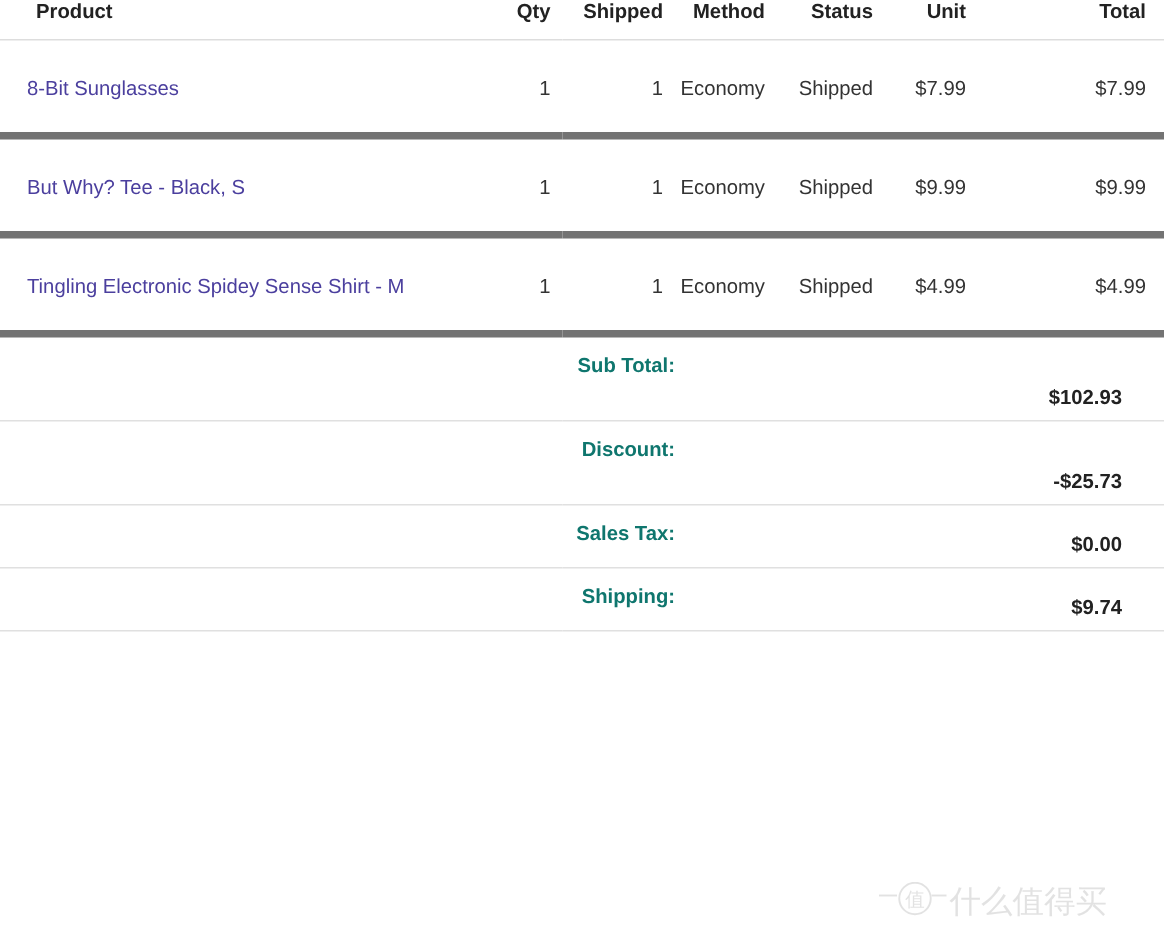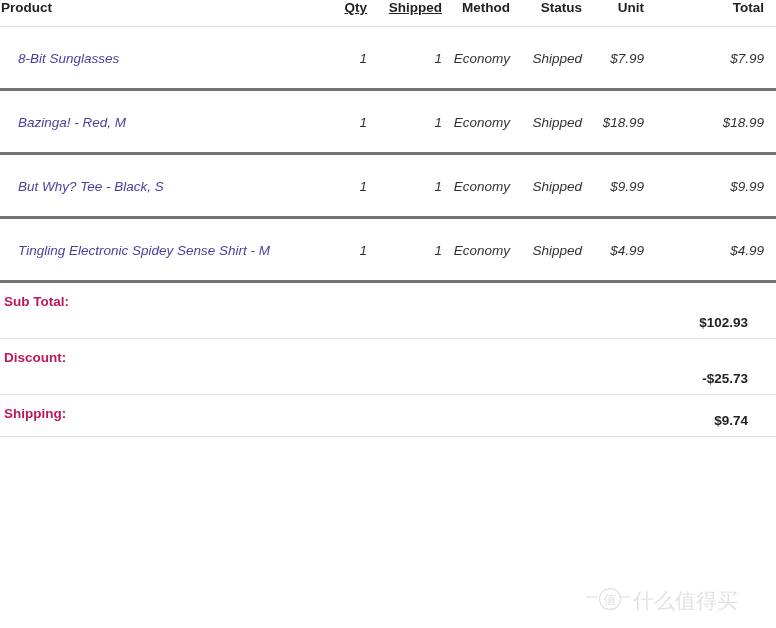--- a/index.html
+++ b/index.html
@@ -34,34 +34,33 @@
   
   thead th {
     font-size: 13.5px;
     font-weight: bold;
     color: #222222;
     padding: 0 0 11px 0;
     border-bottom: 1px solid #dddddd;
     vertical-align: bottom;
     white-space: nowrap;
   }
-  thead th.th-product { text-align: left;  padding-left: 1px;  }
-  thead th.th-num     { text-align: right; padding-right: 8px; text-decoration: underline;  }
+  thead th.th-product { text-align: left;  padding-left: 24px;  }
+  thead th.th-num     { text-align: right; padding-right: 8px;  }
   thead th.th-mid     { text-align: right; padding-right: 12px; }
   thead th.th-total   { text-align: right; padding-right: 12px; }
 
   
   tbody.items td {
     font-size: 13.5px;
-    border-bottom: 3px solid #737373;
+    border-bottom: 5px solid #737373;
     height: 58px;
     vertical-align: middle;
     white-space: nowrap;
     color: #333333;
-    font-style: italic;
   }
   tbody.items tr td { padding-top: 2px; }
 
   td.td-product {
     text-align: left;
     padding-left: 18px;
   }
   td.td-product a {
     color: #4b3f9e;
     text-decoration: none;
@@ -84,24 +83,24 @@
     color: #333333;
   }
 
   
   tfoot td {
     border-bottom: 1px solid #e0e0e0;
     font-size: 13.5px;
     padding: 0;
   }
   tfoot .ft-label {
-    text-align: left;
+    text-align: right;
     padding-left: 4px;
     font-weight: bold;
-    color: #be185d;
+    color: #0f766e;
     vertical-align: top;
     padding-top: 11px;
   }
   tfoot .ft-value {
     text-align: right;
     padding-right: 28px;
     font-weight: bold;
     color: #222222;
     vertical-align: bottom;
     padding-bottom: 8px;
@@ -150,29 +149,20 @@
       <tr>
         <td class="td-product"><a href="#">8-Bit Sunglasses</a></td>
         <td class="td-num">1</td>
         <td class="td-num">1</td>
         <td class="td-mid">Economy</td>
         <td class="td-mid">Shipped</td>
         <td class="td-mid">$7.99</td>
         <td class="td-total">$7.99</td>
       </tr>
       <tr>
-        <td class="td-product"><a href="#">Bazinga! - Red, M</a></td>
-        <td class="td-num">1</td>
-        <td class="td-num">1</td>
-        <td class="td-mid">Economy</td>
-        <td class="td-mid">Shipped</td>
-        <td class="td-mid">$18.99</td>
-        <td class="td-total">$18.99</td>
-      </tr>
-      <tr>
         <td class="td-product"><a href="#">But Why? Tee - Black, S</a></td>
         <td class="td-num">1</td>
         <td class="td-num">1</td>
         <td class="td-mid">Economy</td>
         <td class="td-mid">Shipped</td>
         <td class="td-mid">$9.99</td>
         <td class="td-total">$9.99</td>
       </tr>
       <tr>
         <td class="td-product"><a href="#">Tingling Electronic Spidey Sense Shirt - M</a></td>
@@ -186,20 +176,24 @@
     </tbody>
 
   <tfoot id="summary-foot">
       <tr class="tall">
         <td class="ft-label" colspan="3">Sub Total:</td>
         <td class="ft-value" colspan="4">$102.93</td>
       </tr>
       <tr class="tall">
         <td class="ft-label" colspan="3">Discount:</td>
         <td class="ft-value" colspan="4">-$25.73</td>
+      </tr>
+      <tr class="short">
+        <td class="ft-label" colspan="3">Sales Tax:</td>
+        <td class="ft-value" colspan="4">$0.00</td>
       </tr>
       <tr class="short">
         <td class="ft-label" colspan="3">Shipping:</td>
         <td class="ft-value" colspan="4">$9.74</td>
       </tr>
     </tfoot>
 </table>
 
 <svg class="watermark" viewBox="0 0 182 34" xmlns="http://www.w3.org/2000/svg" aria-hidden="true">
   <line x1="0" y1="9" x2="12" y2="9" stroke="#cccccc" stroke-width="1.3"></line>

